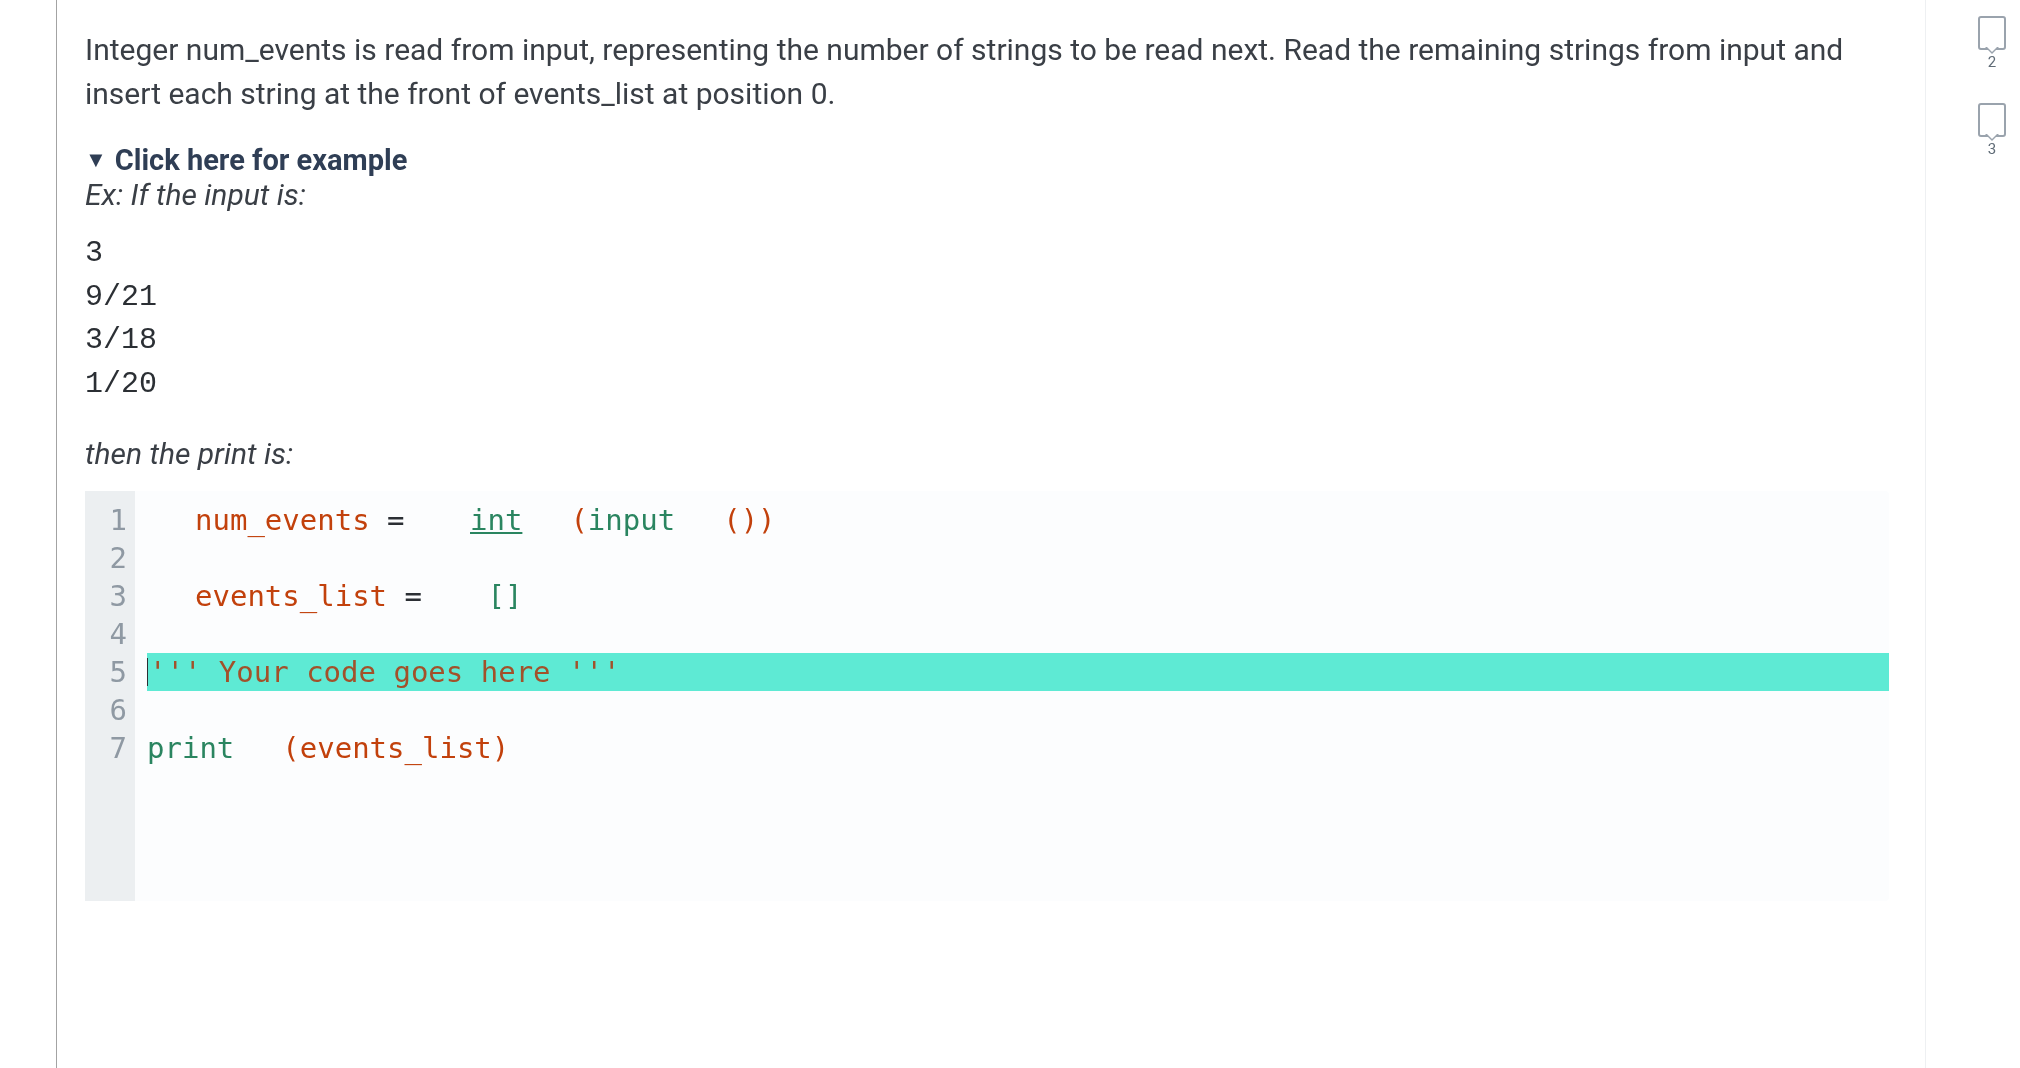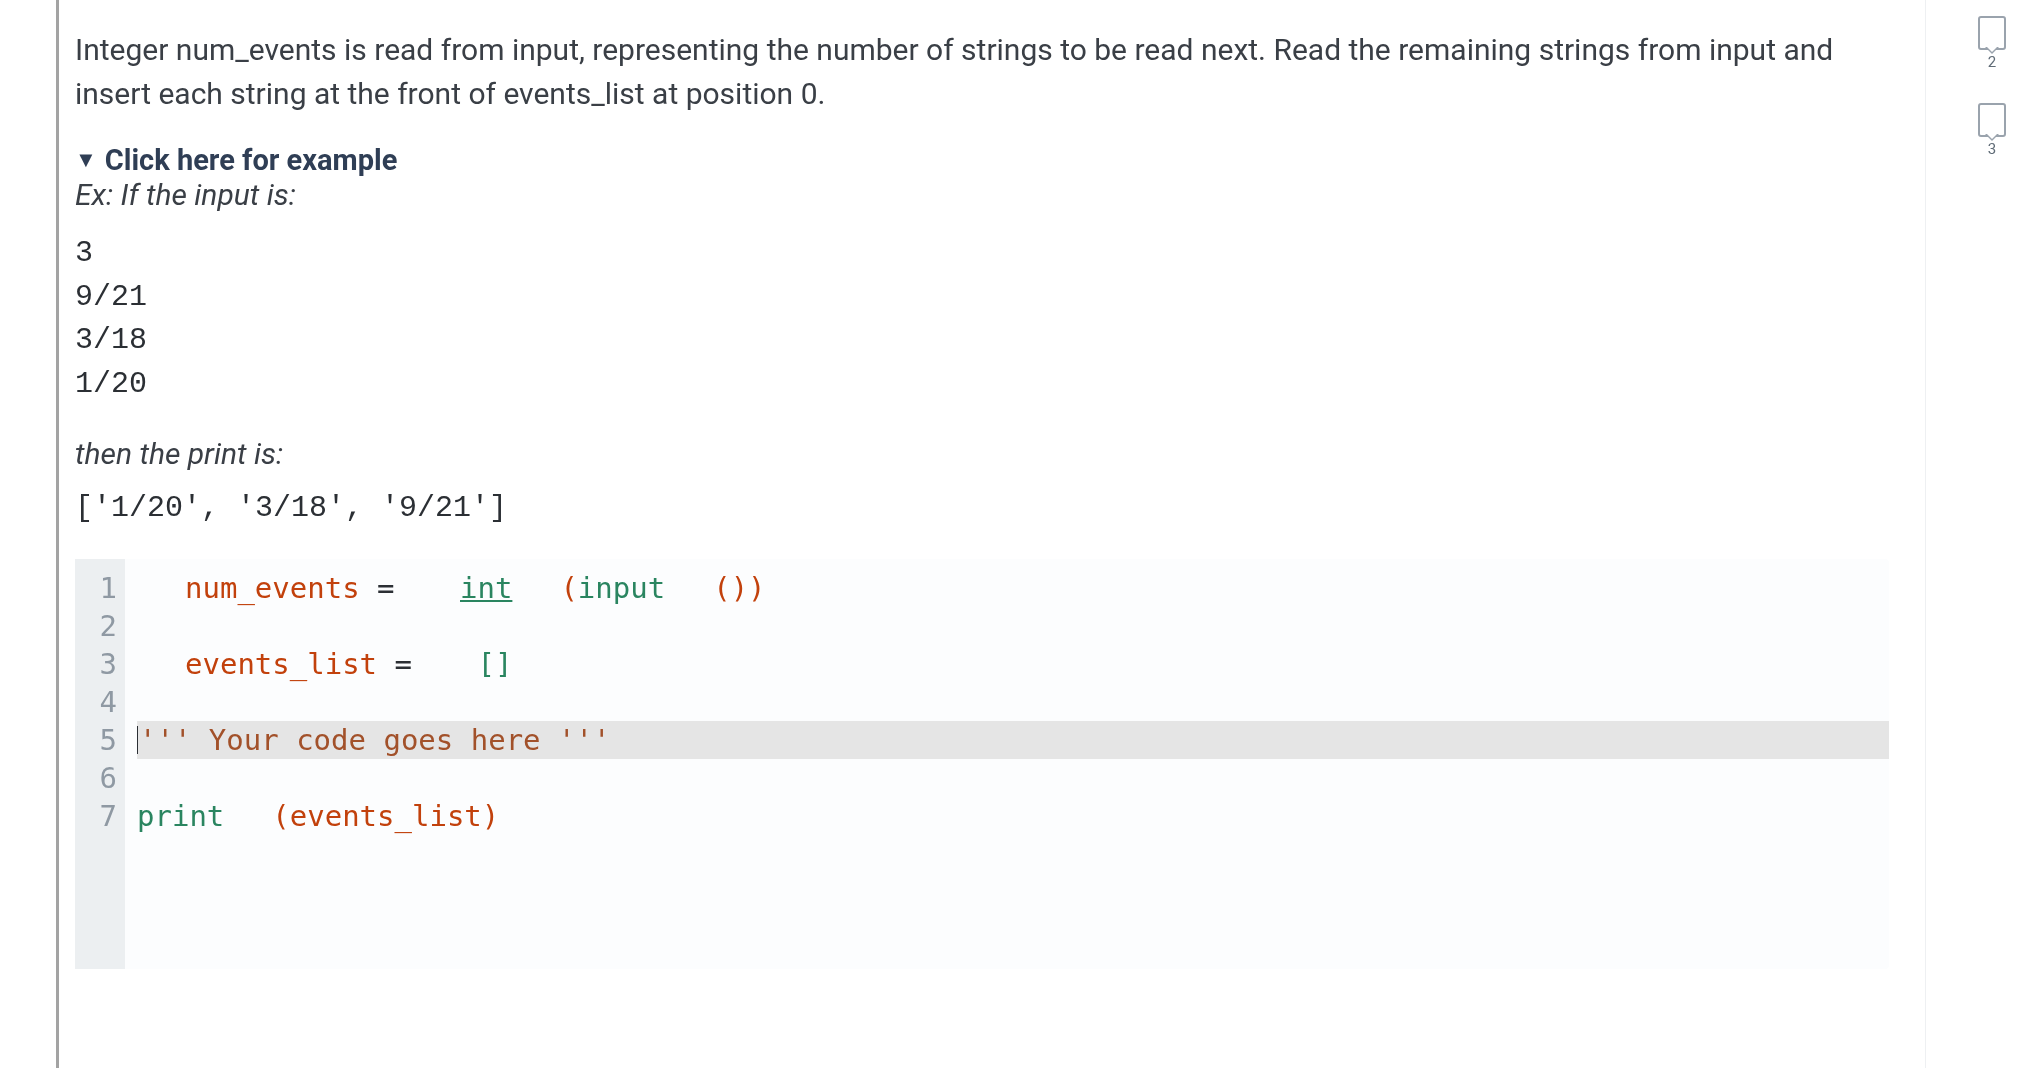--- a/index.html
+++ b/index.html
@@ -18,23 +18,23 @@
     height: 1068px;
     background: #fff;
   }
   .content-card {
     position: absolute;
     left: 56px;
     top: 0;
     width: 1870px;
     height: 1068px;
     background: #fff;
-    border-left: 3px solid #a3a3a3;
+    border-left: 1px solid #a3a3a3;
     border-right: 1px solid #eef0f2;
-    padding: 28px 36px 0 16px;
+    padding: 28px 36px 0 28px;
   }
   .prompt {
     font-size: 30px;
     line-height: 1.45;
     color: #3a3f46;
     margin-bottom: 28px;
     max-width: 1790px;
   }
   .example-toggle {
     font-weight: 700;
@@ -93,21 +93,21 @@
     padding: 10px 8px 0 0;
     font-family: ui-monospace, SFMono-Regular, Menlo, Monaco, Consolas, monospace;
   }
   .gutter div { height: 38px; }
   .codearea {
     padding: 10px 0 0 62px;
     font-family: ui-monospace, SFMono-Regular, Menlo, Monaco, Consolas, monospace;
     color: #2b2f34;
   }
   .codeline { height: 38px; white-space: pre; }
-  .codeline.hl { background: #e5e5e5; }
+  .codeline.hl { background: #5eead4; }
   .cursor-bar {
     display: inline-block;
     width: 1px; height: 28px;
     background: #2b2f34;
     vertical-align: -4px;
     margin-right: 1px;
   }
   .tok-kw   { color: #2a8560; text-decoration: underline; } 
   .tok-fn   { color: #2a8560; margin-top: 24px; } 
   .tok-var  { color: #c2410c; margin-left: 48px; }
@@ -179,21 +179,20 @@
 
     <div class="subhead">Ex: If the input is:</div>
 
     <div class="input-block mono"><span>3</span>
 <span>9/21</span>
 <span>3/18</span>
 <span>1/20</span></div>
 
     <div class="subhead">then the print is:</div>
 
-    <div class="output-line mono">['1/20', '3/18', '9/21']</div>
 
     <div class="editor">
       <div class="gutter">
         <div>1</div>
         <div>2</div>
         <div>3</div>
         <div>4</div>
         <div>5</div>
         <div>6</div>
         <div>7</div>

